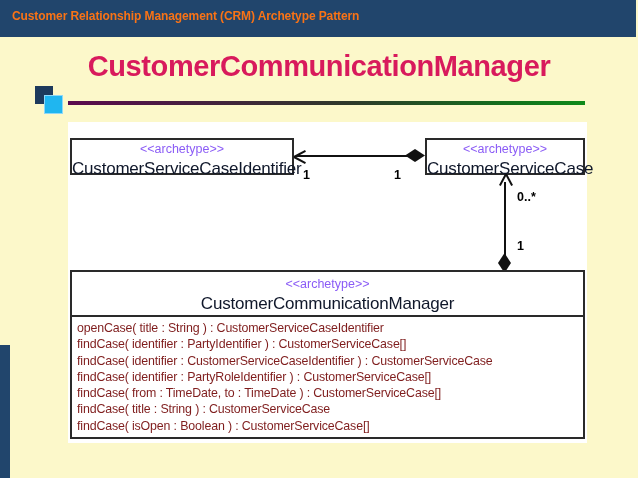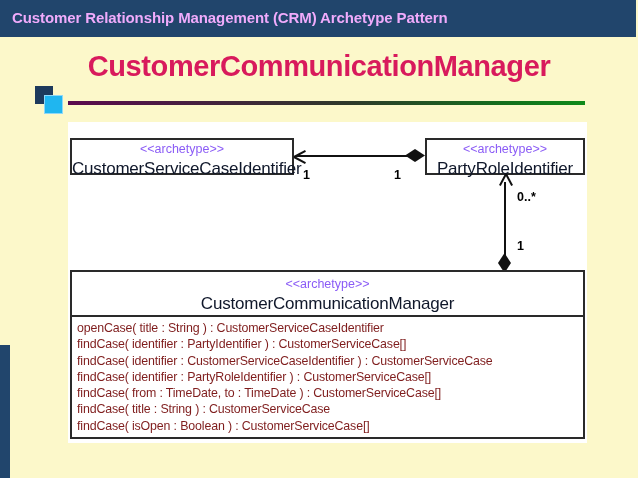--- a/index.html
+++ b/index.html
@@ -23,23 +23,23 @@
     top: 0;
     width: 636px;
     height: 37px;
     background: #21456c;
     box-sizing: border-box;
   }
   .header-title {
     position: absolute;
     left: 12px;
     top: 9px;
-    font-size: 15px;
+    font-size: 12px;
     font-weight: bold;
-    color: #f0abfc;
+    color: #f97316;
     letter-spacing: -0.1px;
     white-space: nowrap;
   }
 
   
   .left-accent-bar {
     position: absolute;
     left: 0;
     top: 345px;
     width: 10px;
@@ -285,21 +285,21 @@
 <div class="diagram-canvas"></div>
 <div class="diagram-canvas-lower"></div>
 
 <div class="uml-box" id="box-csc-identifier">
   <div class="uml-stereotype">&lt;&lt;archetype&gt;&gt;</div>
   <div class="uml-name">CustomerServiceCaseIdentifier</div>
 </div>
 
 <div class="uml-box" id="box-csc">
   <div class="uml-stereotype">&lt;&lt;archetype&gt;&gt;</div>
-  <div class="uml-name">PartyRoleIdentifier</div>
+  <div class="uml-name">CustomerServiceCase</div>
 </div>
 
 <div class="assoc-h-line"></div>
 <div class="assoc-h-arrow"></div>
 <div class="assoc-h-diamond"></div>
 <div class="mult-label" id="mult-left-1">1</div>
 <div class="mult-label" id="mult-right-1">1</div>
 
 <div class="assoc-v-line"></div>
 <div class="assoc-v-arrow"></div>

